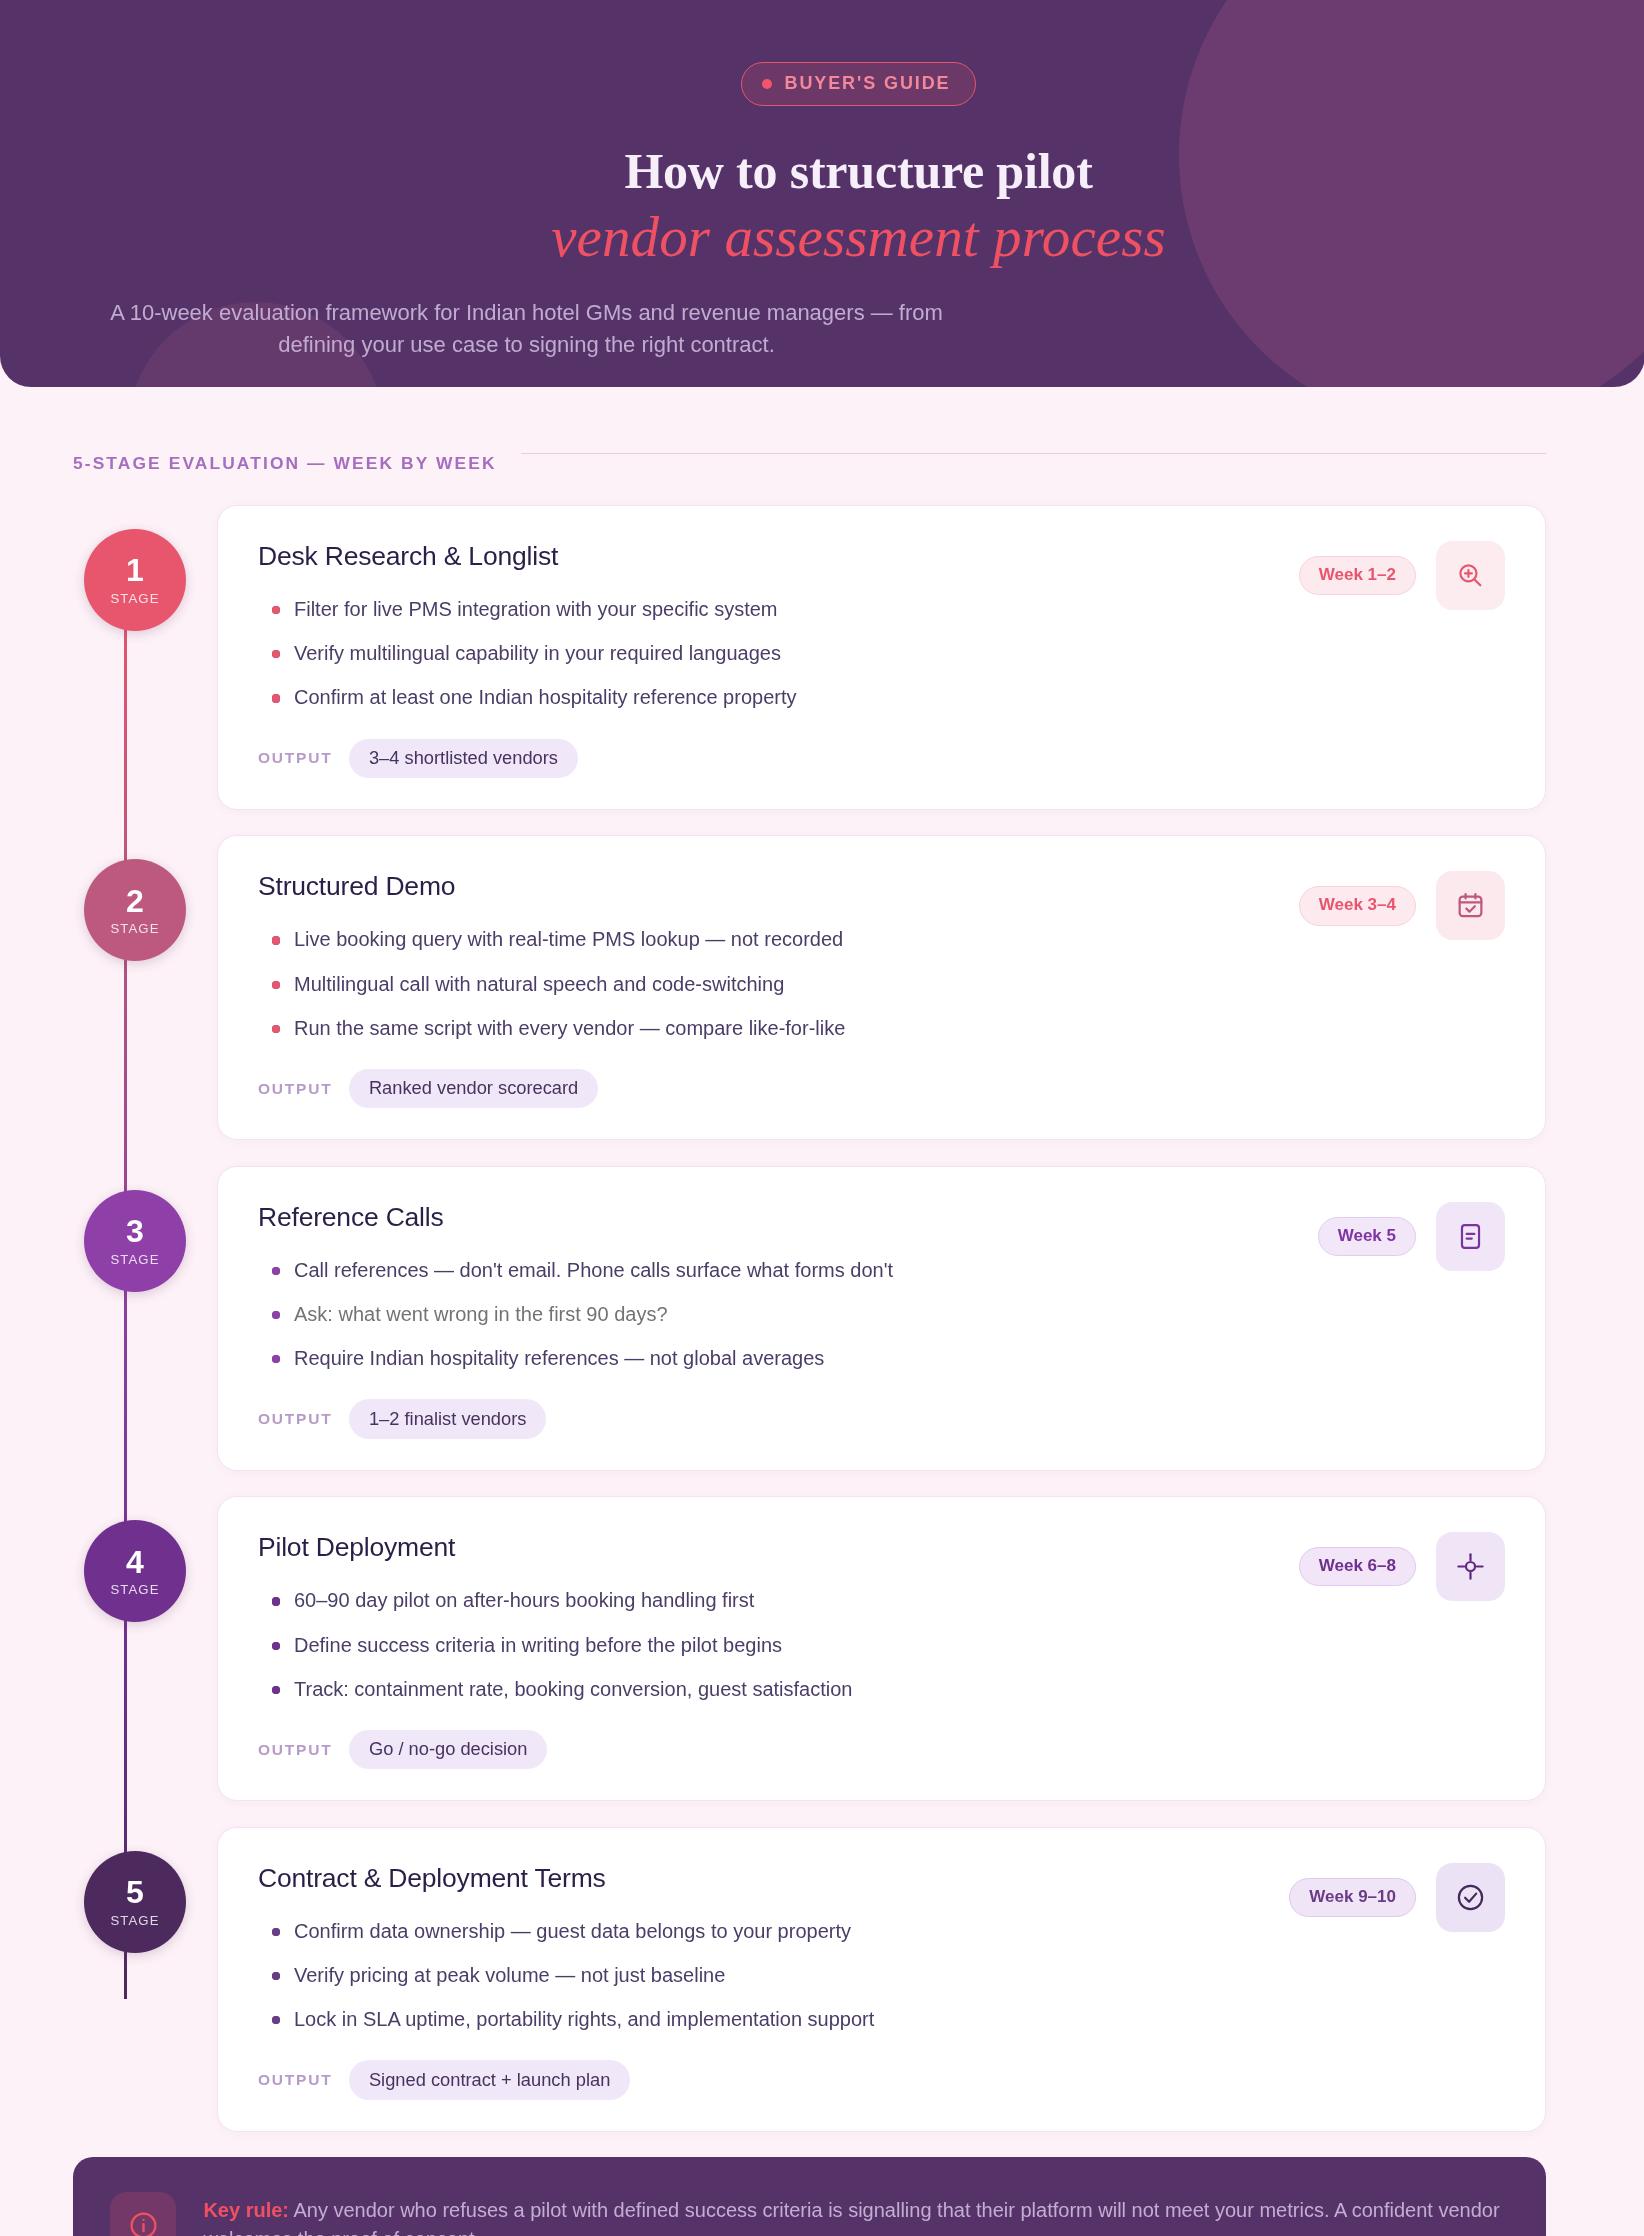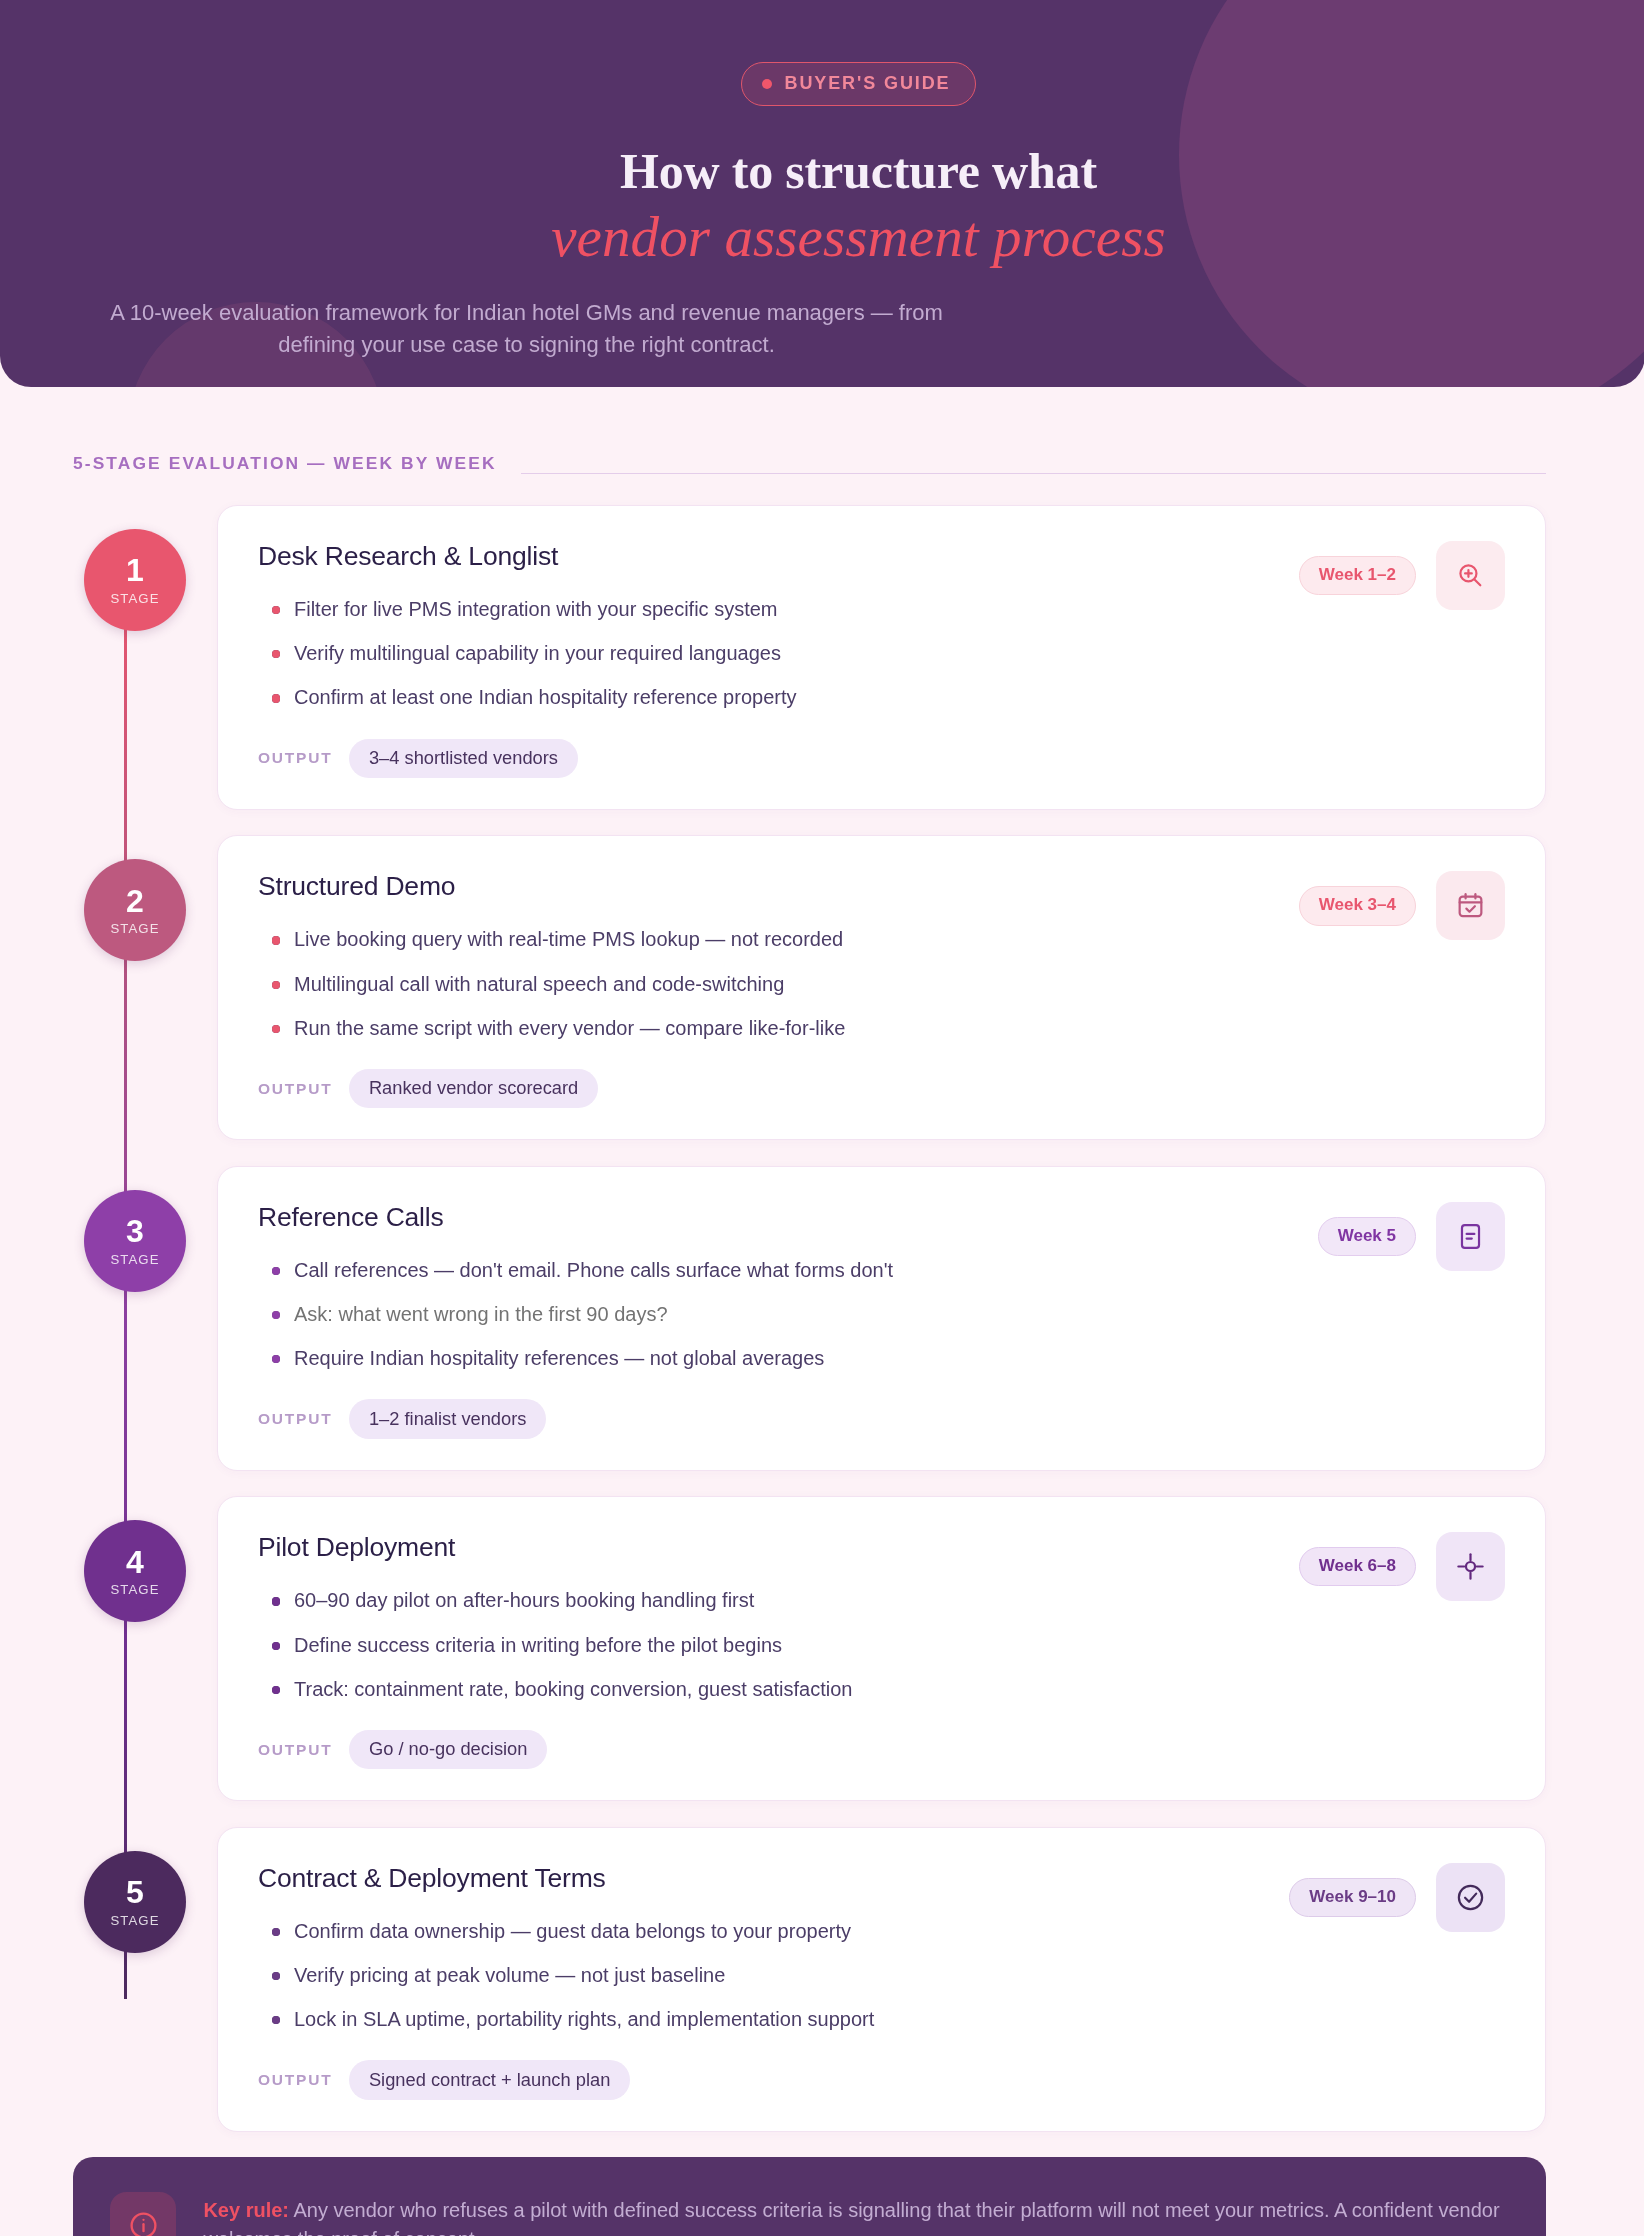--- a/index.html
+++ b/index.html
@@ -98,21 +98,21 @@
     margin: 27.4px 0 0 0;
     max-width: 877px;
     font-size: 22px;
     line-height: 1.48;
     color: #c2abd0;
   }
 
   
   .section-head {
     display: flex;
-    align-items: flex-end;
+    align-items: flex-start;
     gap: 24px;
     margin: 66px 99px 0 73px;
   }
   .section-head-label {
     font-size: 17.4px;
     font-weight: bold;
     letter-spacing: 2.1px;
     color: #a66ec0;
     white-space: nowrap;
   }
@@ -300,21 +300,21 @@
 
   <div class="hero">
     <div class="hero-circle-lg"></div>
     <div class="hero-circle-sm"></div>
     <div class="hero-inner">
       <div class="eyebrow">
         <span class="eyebrow-dot"></span>
         <span>BUYER'S GUIDE</span>
       </div>
       <h1 class="hero-h1">
-        <span>How to structure what</span>
+        <span>How to structure pilot</span>
         <span class="hero-h1-accent">vendor assessment process</span>
       </h1>
       <p class="hero-sub">A 10-week evaluation framework for Indian hotel GMs and revenue managers — from defining your use case to signing the right contract.</p>
     </div>
   </div>
 
   <div class="section-head">
     <div class="section-head-label">5-STAGE EVALUATION — WEEK BY WEEK</div>
     <div class="section-head-rule"></div>
   </div>

